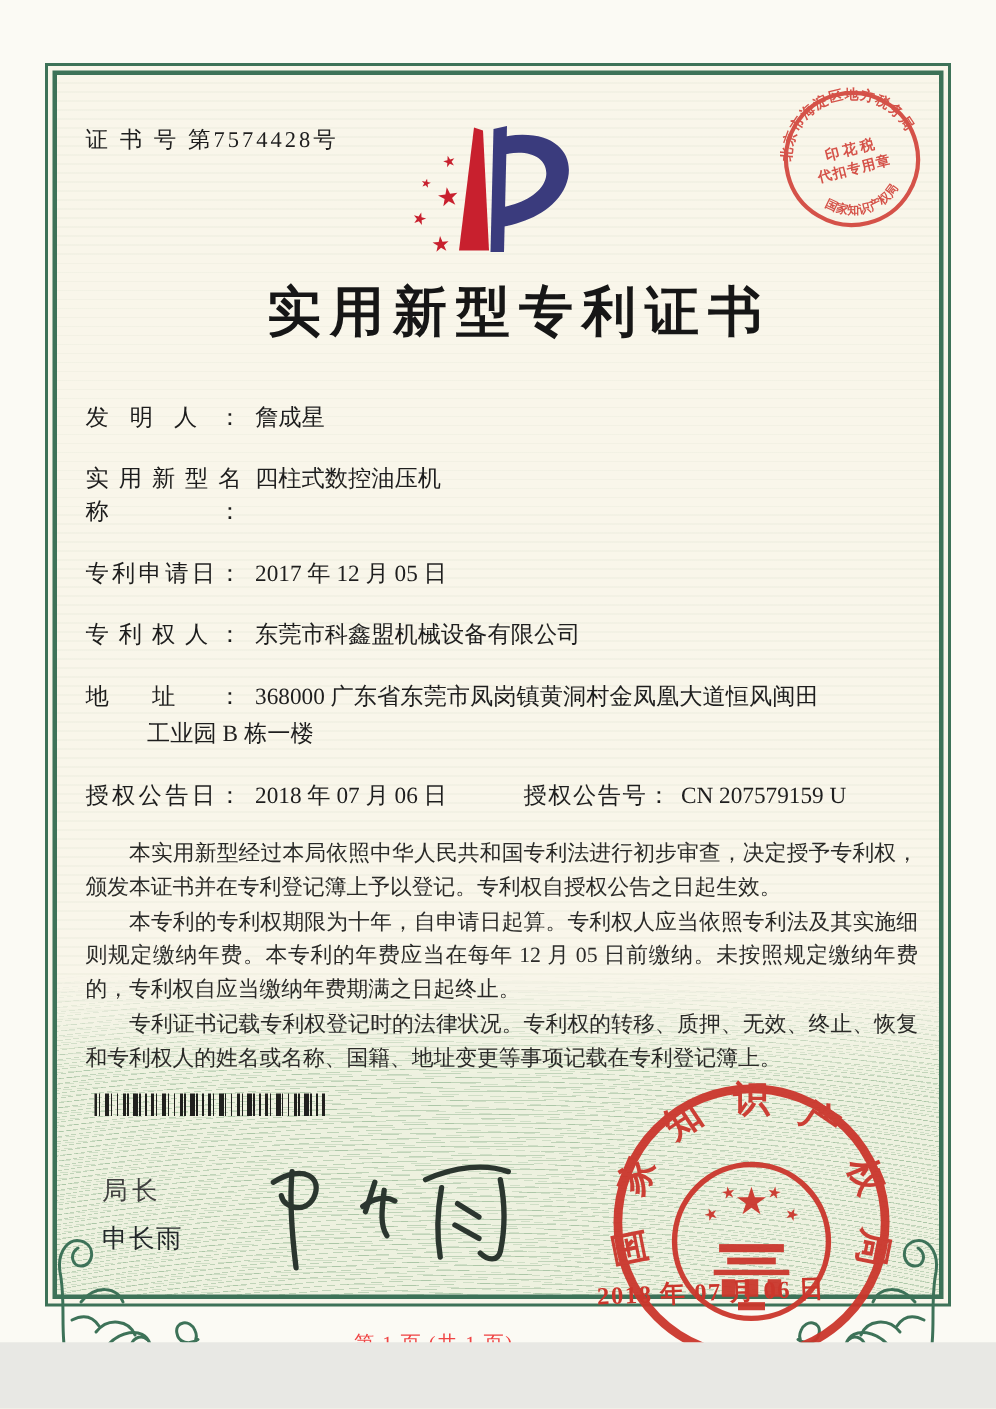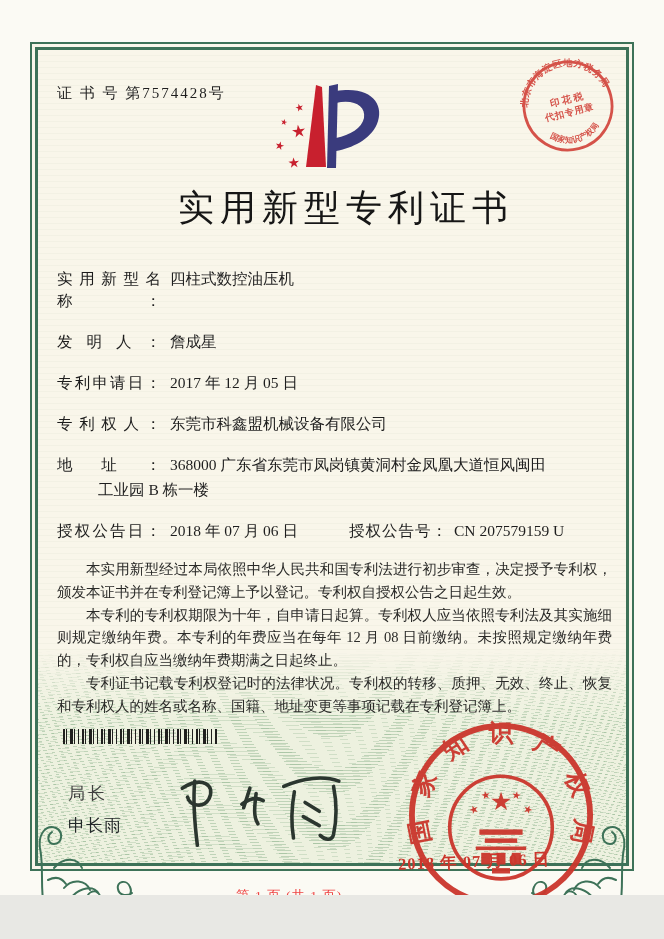--- a/index.html
+++ b/index.html
@@ -18,21 +18,21 @@
     background-image:
       repeating-radial-gradient(1100px 480px at 50% 225%,rgba(105,155,110,0.35) 0 1px,rgba(105,155,110,0) 1px 7px),
       repeating-radial-gradient(1300px 560px at 30% 240%,rgba(105,155,110,0.22) 0 1px,rgba(105,155,110,0) 1px 9px);
     -webkit-mask-image:linear-gradient(to bottom,transparent 0,#000 70px);
     mask-image:linear-gradient(to bottom,transparent 0,#000 70px);}
   .frame-outer{position:absolute;inset:42px 30px 24px 30px;border:2px solid #3d7258;pointer-events:none;}
   .frame-inner{position:absolute;inset:47px 35px 29px 35px;border:3px solid #3d7258;pointer-events:none;}
 
   .cert-no{position:absolute;left:57px;top:84px;font-size:15px;letter-spacing:2px;}
   .title{position:absolute;left:0;right:0;top:184px;text-align:center;
-    font-size:36px;font-weight:normal;letter-spacing:6px;color:#161616;padding-left:28px;}
+    font-size:36px;font-weight:bold;letter-spacing:6px;color:#161616;padding-left:28px;}
 
   .logo{position:absolute;left:272px;top:82px;}
 
   .tax-seal{position:absolute;left:520px;top:58px;opacity:.92;}
 
   .fields{position:absolute;left:57px;right:50px;top:268px;font-size:15.5px;}
   .frow{display:flex;line-height:22px;margin-bottom:19px;position:relative;}
   .flabel{display:inline-block;width:104px;flex:0 0 104px;
     text-align:justify;text-align-last:justify;color:#1c1c1c;}
   .fvalue{margin-left:9px;}
@@ -130,26 +130,26 @@
       </text>
       <text x="60" y="56" font-size="12" font-weight="bold" text-anchor="middle">印 花 税</text>
       <text x="60" y="72" font-size="11.5" font-weight="bold" text-anchor="middle" letter-spacing="1">代扣专用章</text>
     </g>
   </svg>
 
   <div class="title">实用新型专利证书</div>
 
   <div class="fields">
     <div class="frow">
+      <span class="flabel">发明人：</span>
+      <span class="fvalue">詹成星</span>
+    </div>
+    <div class="frow">
       <span class="flabel">实用新型名称：</span>
       <span class="fvalue">四柱式数控油压机</span>
-    </div>
-    <div class="frow">
-      <span class="flabel">发明人：</span>
-      <span class="fvalue">詹成星</span>
     </div>
     <div class="frow">
       <span class="flabel">专利申请日：</span>
       <span class="fvalue">2017 年 12 月 05 日</span>
     </div>
     <div class="frow">
       <span class="flabel">专利权人：</span>
       <span class="fvalue">东莞市科鑫盟机械设备有限公司</span>
     </div>
     <div class="frow">
@@ -164,21 +164,21 @@
       <span class="fvalue">2018 年 07 月 06 日</span>
       <span class="grant-right">
         <span class="flabel2">授权公告号：</span>
         <span class="fvalue">CN 207579159 U</span>
       </span>
     </div>
   </div>
 
   <div class="body-text">
     <p>本实用新型经过本局依照中华人民共和国专利法进行初步审查，决定授予专利权，颁发本证书并在专利登记簿上予以登记。专利权自授权公告之日起生效。</p>
-    <p>本专利的专利权期限为十年，自申请日起算。专利权人应当依照专利法及其实施细则规定缴纳年费。本专利的年费应当在每年 12 月 08 日前缴纳。未按照规定缴纳年费的，专利权自应当缴纳年费期满之日起终止。</p>
+    <p>本专利的专利权期限为十年，自申请日起算。专利权人应当依照专利法及其实施细则规定缴纳年费。本专利的年费应当在每年 12 月 05 日前缴纳。未按照规定缴纳年费的，专利权自应当缴纳年费期满之日起终止。</p>
     <p>专利证书记载专利权登记时的法律状况。专利权的转移、质押、无效、终止、恢复和专利权人的姓名或名称、国籍、地址变更等事项记载在专利登记簿上。</p>
   </div>
 
   <div class="barcode"></div>
 
   <div class="sig-role">局长</div>
   <div class="sig-name">申长雨</div>
   <svg class="signature" width="178" height="92" viewBox="0 0 200 100">
     <g fill="none" stroke="#2b362f" stroke-width="4" stroke-linecap="round">
       <path d="M30,22 C28,44 30,70 33,94"></path>

